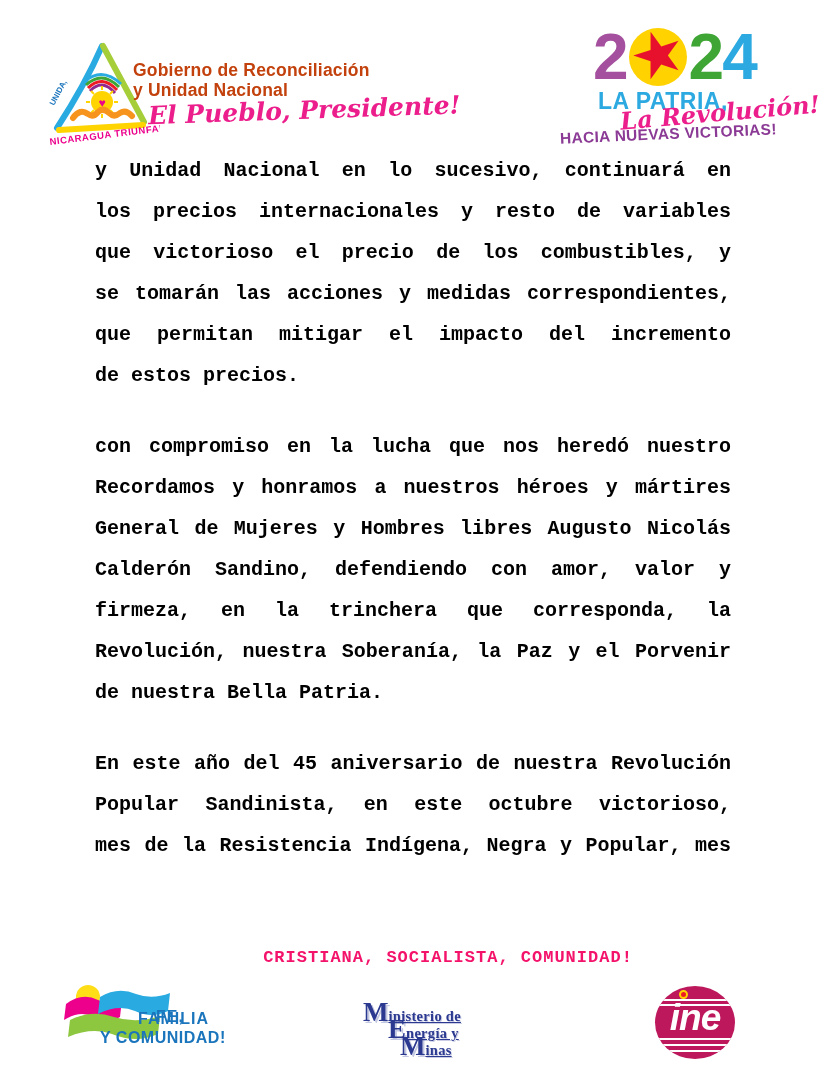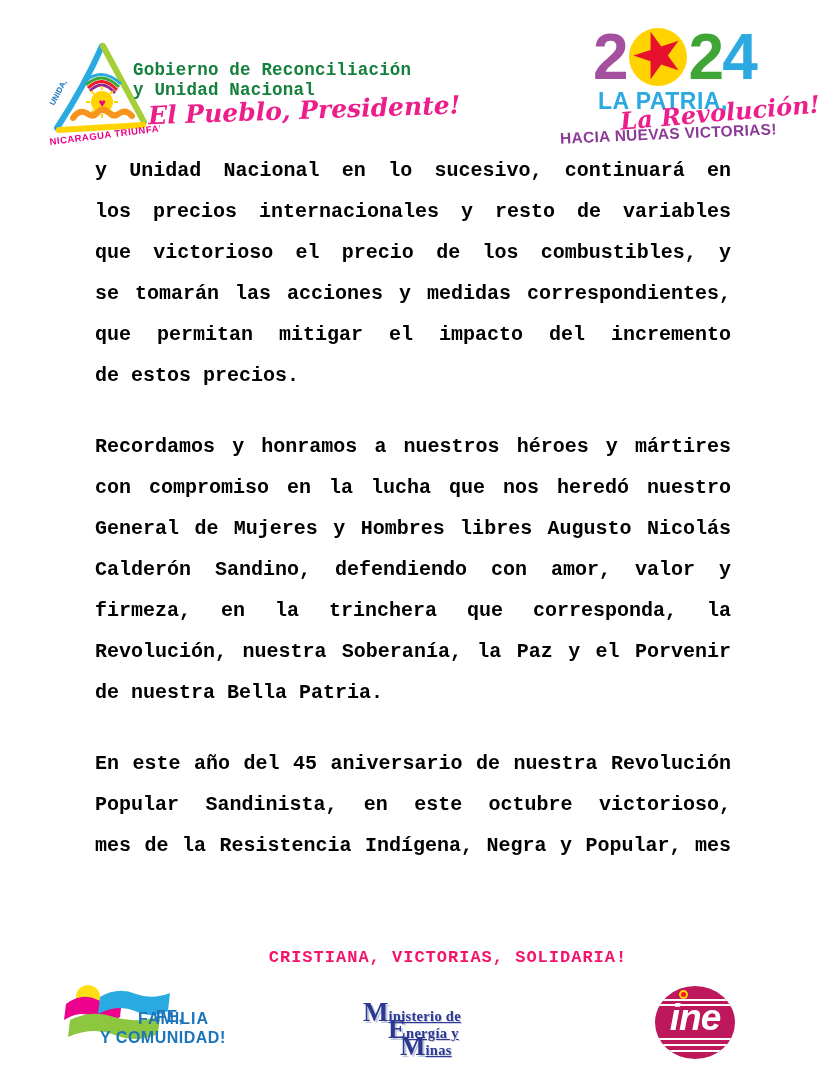--- a/index.html
+++ b/index.html
@@ -7,21 +7,21 @@
   .page {
     position:relative; width:825px; height:1068px; background:#ffffff;
     margin:0 auto; overflow:hidden;
     font-family:"Liberation Sans", sans-serif;
   }
 
   
   .emblem { position:absolute; left:40px; top:40px; width:120px; height:112px; }
 
   .gov-text { position:absolute; left:133px; top:60px; }
-  .gov-line { font-weight:bold; font-size:17.5px; line-height:20px; color:#15803d; letter-spacing:0.2px;font-family:Liberation Mono, monospace; }
+  .gov-line { font-weight:bold; font-size:17.5px; line-height:20px; color:#c2410c; letter-spacing:0.2px; }
   .slogan-script {
     position:absolute; left:148px; top:96px; width:300px;
     font-family:"DejaVu Serif", serif; font-style:italic; font-weight:bold;
     font-size:25px; color:#EC1E8C; transform:rotate(-2deg); white-space:nowrap;
   }
 
   
   .year-logo { position:absolute; left:560px; top:22px; width:230px; height:130px; }
   .digits { position:absolute; left:33px; top:2px; display:flex; align-items:center; height:66px; }
   .digit { font-weight:bold; font-size:64px; line-height:64px; letter-spacing:-2px; }
@@ -167,36 +167,36 @@
   <main class="doc-body">
       <div class="para">
         <div class="bline">y Unidad Nacional en lo sucesivo, continuará en</div>
         <div class="bline">los precios internacionales y resto de variables</div>
         <div class="bline">que victorioso el precio de los combustibles, y</div>
         <div class="bline">se tomarán las acciones y medidas correspondientes,</div>
         <div class="bline">que permitan mitigar el impacto del incremento</div>
         <div class="bline plain">de estos precios.</div>
       </div>
       <div class="para">
+        <div class="bline">con compromiso en la lucha que nos heredó nuestro</div>
         <div class="bline">Recordamos y honramos a nuestros héroes y mártires</div>
-        <div class="bline">con compromiso en la lucha que nos heredó nuestro</div>
         <div class="bline">General de Mujeres y Hombres libres Augusto Nicolás</div>
         <div class="bline">Calderón Sandino, defendiendo con amor, valor y</div>
         <div class="bline">firmeza, en la trinchera que corresponda, la</div>
         <div class="bline">Revolución, nuestra Soberanía, la Paz y el Porvenir</div>
         <div class="bline plain">de nuestra Bella Patria.</div>
       </div>
       <div class="para">
         <div class="bline">En este año del 45 aniversario de nuestra Revolución</div>
         <div class="bline">Popular Sandinista, en este octubre victorioso,</div>
         <div class="bline">mes de la Resistencia Indígena, Negra y Popular, mes</div>
       </div>
     </main>
 
-  <div class="motto">CRISTIANA, VICTORIAS, SOLIDARIA!</div>
+  <div class="motto">CRISTIANA, SOCIALISTA, COMUNIDAD!</div>
 
   <div class="fe-logo">
     <svg class="fe-flags" width="120" height="62" viewBox="0 0 120 62">
       <circle cx="28" cy="13" r="12" fill="#FFDE17"></circle>
       <path d="M6,20 Q22,8 38,16 Q50,21 62,15 L60,33 Q47,41 34,33 Q20,26 4,36 Z" fill="#EC008C"></path>
       <path d="M40,13 Q58,2 76,10 Q92,16 110,9 L108,27 Q92,35 75,27 Q58,20 38,30 Z" fill="#29ABE2"></path>
       <path d="M10,36 Q32,25 54,33 Q76,40 100,32 L98,50 Q76,60 52,50 Q32,43 8,53 Z" fill="#8DC63F"></path>
     </svg>
     <span class="fe-line fe-l1">FE,</span>
     <span class="fe-line fe-l2">FAMILIA</span>

